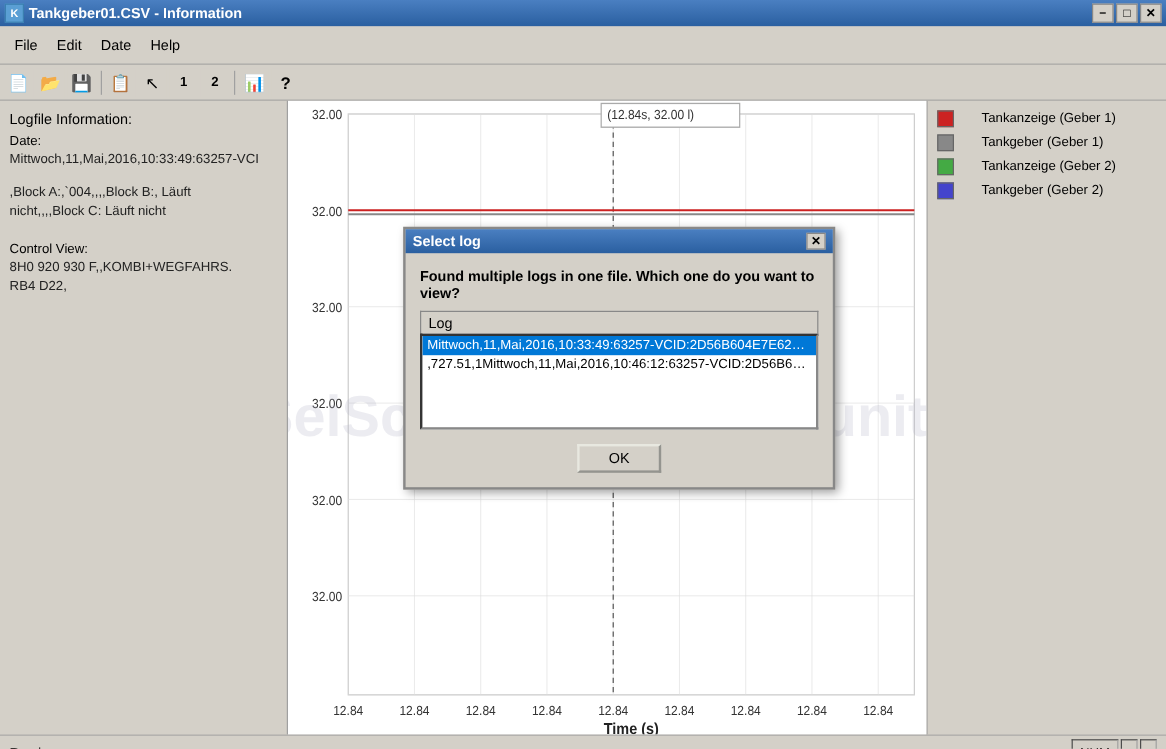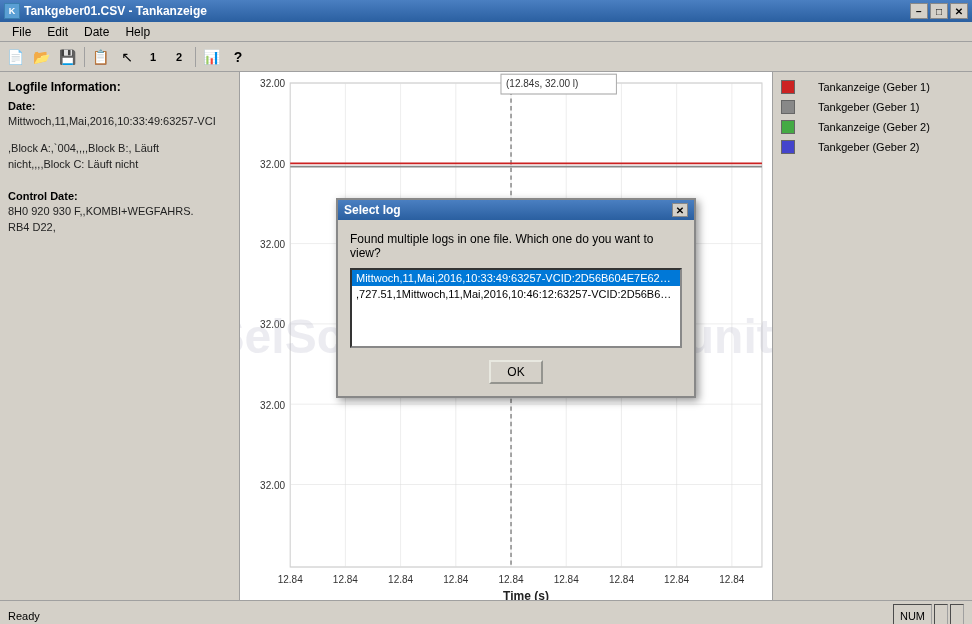--- a/index.html
+++ b/index.html
@@ -53,21 +53,21 @@
       justify-content: center;
       font-size: 10px;
       cursor: pointer;
       color: #000;
     }
     .title-btn.close { background: #d4d0c8; }
 
     
     .menu-bar {
       background: #d4d0c8;
-      height: 20px;
+      height: 32px;
       display: flex;
       align-items: center;
       padding: 0 4px;
       border-bottom: 1px solid #a0a0a0;
     }
     .menu-item {
       padding: 2px 8px;
       font-size: 12px;
       cursor: pointer;
     }
@@ -110,25 +110,25 @@
     .left-panel {
       width: 240px;
       background: #d4d0c8;
       border-right: 1px solid #a0a0a0;
       padding: 8px;
       font-size: 11px;
       overflow: auto;
     }
     .left-panel h3 {
       font-size: 12px;
-      font-weight: bold;
+      font-weight: normal;
       margin-bottom: 6px;
     }
     .left-panel .info-label {
-      font-weight: bold;
+      font-weight: normal;
       margin-top: 6px;
       margin-bottom: 2px;
     }
     .left-panel .info-text {
       color: #222;
       line-height: 1.4;
     }
 
     
     .chart-area {
@@ -223,20 +223,21 @@
       font-size: 10px;
       color: #000;
       cursor: pointer;
     }
     .dialog-body {
       padding: 12px;
     }
     .dialog-message {
       margin-bottom: 8px;
       font-size: 12px;
+      font-weight: bold;
     }
     .dialog-list-header {
       background: #d4d0c8;
       border: 1px solid #888;
       border-bottom: none;
       padding: 2px 6px;
       font-size: 12px;
     }
     .dialog-listbox {
       border: 2px inset #888;
@@ -255,21 +256,21 @@
     .dialog-list-item.selected {
       background: #0078d7;
       color: white;
     }
     .dialog-buttons {
       display: flex;
       justify-content: center;
       margin-top: 12px;
     }
     .dialog-ok-btn {
-      width: 54px;
+      width: 70px;
       height: 24px;
       background: #d4d0c8;
       border: 2px outset #e8e8e0;
       font-size: 12px;
       cursor: pointer;
       display: flex;
       align-items: center;
       justify-content: center;
     }
 
@@ -294,21 +295,21 @@
       pointer-events: none;
       z-index: 1;
     }
   </style>
 </head>
 <body>
 
 <div class="title-bar">
   <div class="title-bar-left">
     <div class="title-icon">K</div>
-    <span>Tankgeber01.CSV - Tankanzeige</span>
+    <span>Tankgeber01.CSV - Information</span>
   </div>
   <div class="title-bar-controls">
     <div class="title-btn">−</div>
     <div class="title-btn">□</div>
     <div class="title-btn close">✕</div>
   </div>
 </div>
 
 <div class="menu-bar">
   <span class="menu-item">File</span>
@@ -333,21 +334,21 @@
 
 <div class="main-content">
 
   <div class="left-panel">
     <h3>Logfile Information:</h3>
     <div class="info-label">Date:</div>
     <div class="info-text">Mittwoch,11,Mai,2016,10:33:49:63257-VCI</div>
     <br>
     <div class="info-text">,Block A:,`004,,,,Block B:, Läuft<br>nicht,,,,Block C: Läuft nicht</div>
     <br>
-    <div class="info-label">Control Date:</div>
+    <div class="info-label">Control View:</div>
     <div class="info-text">8H0 920 930 F,,KOMBI+WEGFAHRS.<br>RB4 D22,</div>
   </div>
 
   <div class="chart-area">
     <div class="watermark">SeiSchrauber Community</div>
     <svg class="chart-svg" viewBox="0 0 530 480" preserveAspectRatio="none">
 
       <rect x="50" y="10" width="470" height="440" fill="white" stroke="#ccc"></rect>
 
       <line x1="50" y1="10" x2="520" y2="10" stroke="#ddd" stroke-width="0.5"></line>
@@ -427,20 +428,21 @@
 </div>
 
 <div class="dialog-overlay">
   <div class="dialog" style="position:relative; margin-top: -60px; margin-left: 60px;">
     <div class="dialog-titlebar">
       <span>Select log</span>
       <div class="dialog-close">✕</div>
     </div>
     <div class="dialog-body">
       <div class="dialog-message">Found multiple logs in one file. Which one do you want to view?</div>
+      <div class="dialog-list-header">Log</div>
       <div class="dialog-listbox">
         <div class="dialog-list-item selected">Mittwoch,11,Mai,2016,10:33:49:63257-VCID:2D56B604E7E62756...</div>
         <div class="dialog-list-item">,727.51,1Mittwoch,11,Mai,2016,10:46:12:63257-VCID:2D56B604...</div>
       </div>
       <div class="dialog-buttons">
         <button class="dialog-ok-btn">OK</button>
       </div>
     </div>
   </div>
 </div>

